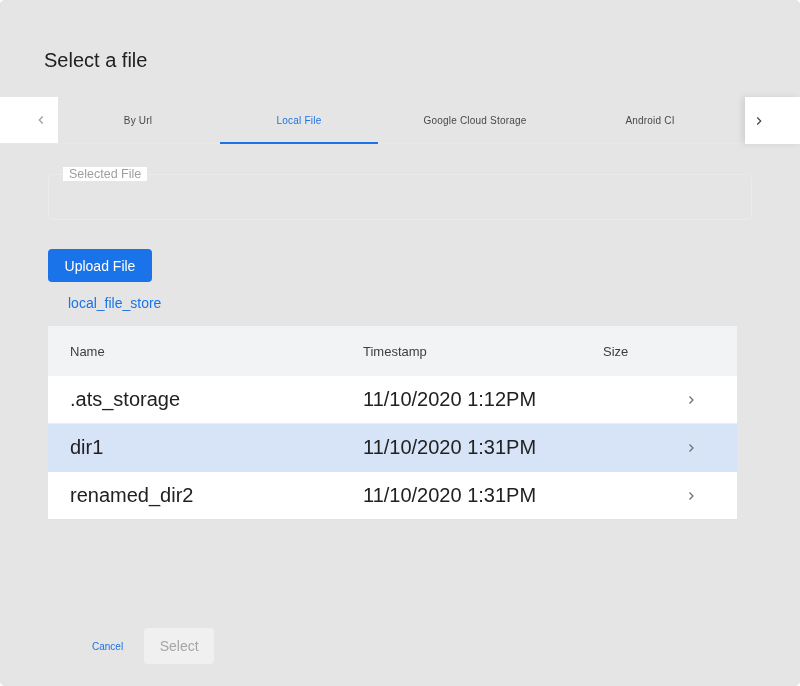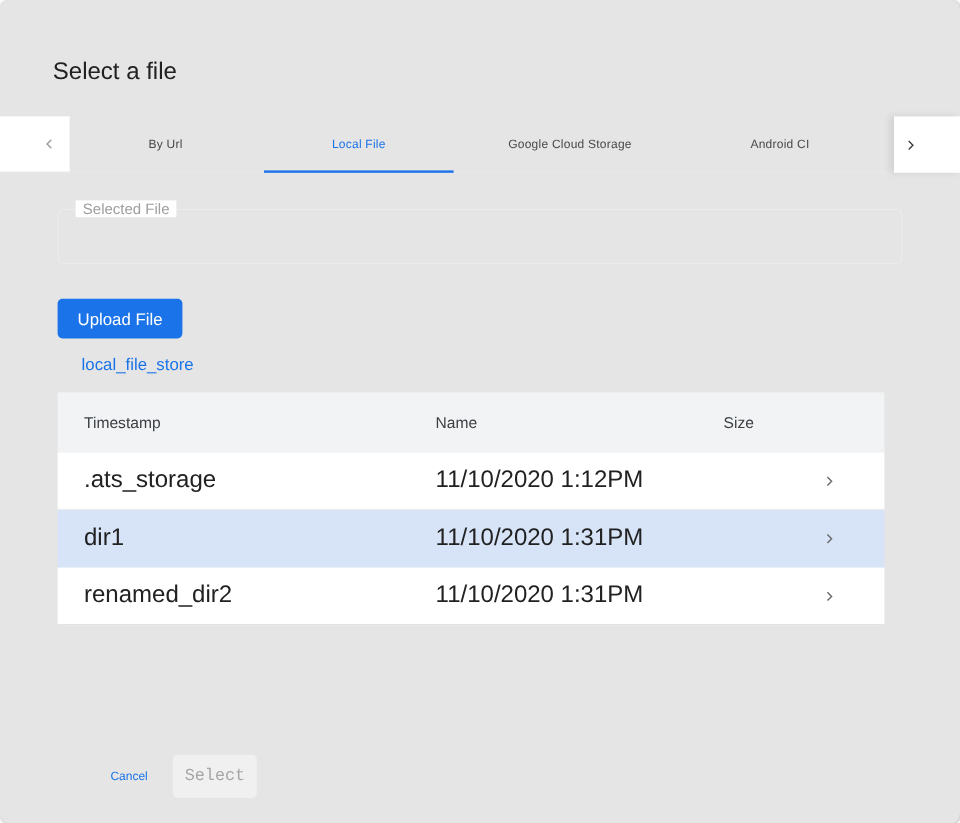--- a/index.html
+++ b/index.html
@@ -205,21 +205,21 @@
     color: #1a73e8;
     cursor: pointer;
   }
   .select-btn {
     margin-left: 21px;
     width: 70px;
     height: 36px;
     background: #f0f0f0;
     border: none;
     border-radius: 4px;
-    font-family: Liberation Mono, monospace;
+    font-family: Liberation Sans, sans-serif;
     font-size: 14px;
     font-weight: 400;
     color: #a6a6a6;
     cursor: default;
   }
   .icon-svg { display: block; }
 </style>
 </head>
 <body>
 
@@ -266,22 +266,22 @@
     </div>
 
     <button class="upload-btn">Upload File</button>
 
     <div>
       <span class="store-link">local_file_store</span>
     </div>
 
     <div class="file-table">
       <div class="ft-header">
+        <span>Name</span>
         <span>Timestamp</span>
-        <span>Name</span>
         <span>Size</span>
       </div>
 
       <div class="ft-row">
         <span>.ats_storage</span>
         <span>11/10/2020 1:12PM</span>
         <span></span>
         <span class="row-chevron">
           <svg class="icon-svg" width="12" height="12" viewBox="0 0 24 24">
               <path d="M9 5l7 7-7 7" fill="none" stroke="currentColor" stroke-width="2.4"></path>

